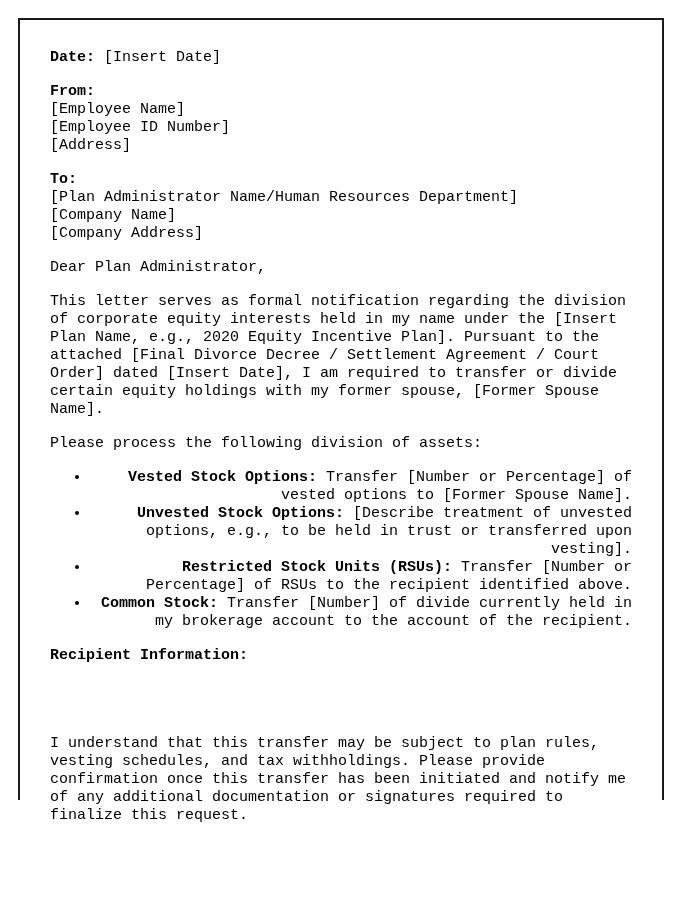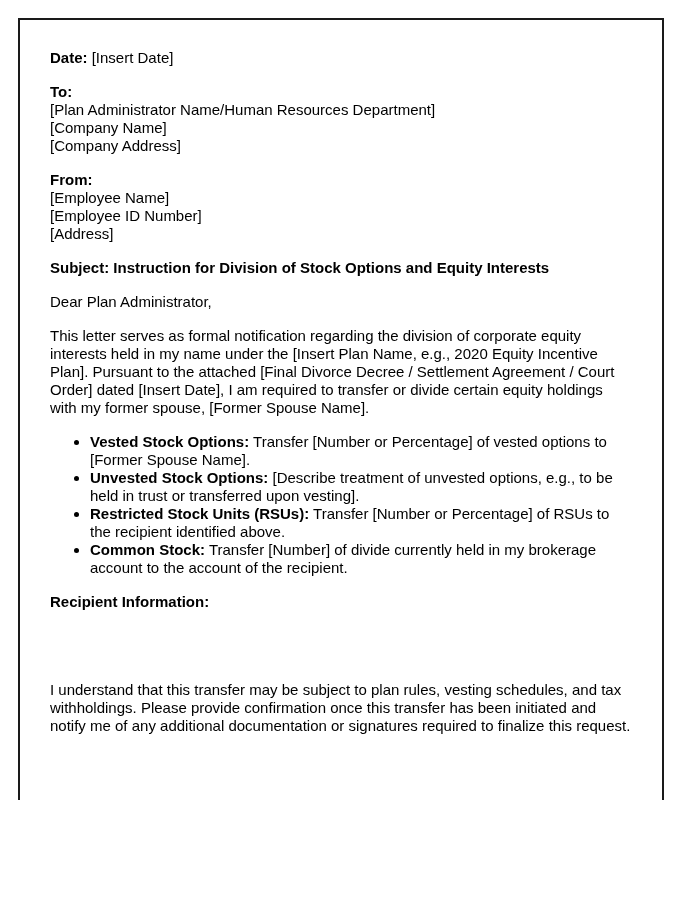--- a/index.html
+++ b/index.html
@@ -6,21 +6,21 @@
     margin: 0;
     padding: 0;
     background: #ffffff;
   }
   .page {
     position: relative;
     width: 700px;
     height: 900px;
     background: #ffffff;
     overflow: hidden;
-    font-family: Liberation Sans, sans-serif;
+    font-family: Liberation Mono, monospace;
     color: #000000;
     border-radius: 11px;
   }
   .letter {
     position: absolute;
     left: 18px;
     top: 18px;
     width: 646px;
     height: 782px;
     box-sizing: border-box;
@@ -29,44 +29,45 @@
     padding: 29px 30px 0 30px;
     font-size: 15px;
     line-height: 18px;
   }
   .letter p {
     margin: 0 0 16px 0;
   }
   .letter ul {
     margin: 0 0 16px 0;
     padding-left: 40px;
+    text-align: right;
   }
   .letter li {
     margin: 0;
   }
   b { font-weight: bold; }
 </style>
 </head>
 <body>
 
 <div class="page">
   <div class="letter">
 
     <p><b>Date:</b><span> [Insert Date]</span></p>
 
+    <p><b>From:</b><br><span>[Employee Name]</span><br><span>[Employee ID Number]</span><br><span>[Address]</span></p>
+
     <p><b>To:</b><br><span>[Plan Administrator Name/Human Resources Department]</span><br><span>[Company Name]</span><br><span>[Company Address]</span></p>
 
-    <p><b>From:</b><br><span>[Employee Name]</span><br><span>[Employee ID Number]</span><br><span>[Address]</span></p>
-
-    <p><b>Subject: Instruction for Division of Stock Options and Equity Interests</b></p>
 
     <p>Dear Plan Administrator,</p>
 
     <p>This letter serves as formal notification regarding the division of corporate equity interests held in my name under the [Insert Plan Name, e.g., 2020 Equity Incentive Plan]. Pursuant to the attached [Final Divorce Decree / Settlement Agreement / Court Order] dated [Insert Date], I am required to transfer or divide certain equity holdings with my former spouse, [Former Spouse Name].</p>
 
+    <p>Please process the following division of assets:</p>
 
     <ul>
       <li><b>Vested Stock Options:</b><span> Transfer [Number or Percentage] of vested options to [Former Spouse Name].</span></li>
       <li><b>Unvested Stock Options:</b><span> [Describe treatment of unvested options, e.g., to be held in trust or transferred upon vesting].</span></li>
       <li><b>Restricted Stock Units (RSUs):</b><span> Transfer [Number or Percentage] of RSUs to the recipient identified above.</span></li>
       <li><b>Common Stock:</b><span> Transfer [Number] of divide currently held in my brokerage account to the account of the recipient.</span></li>
     </ul>
 
     <p><b>Recipient Information:</b><br><br><br><br></p>
 

